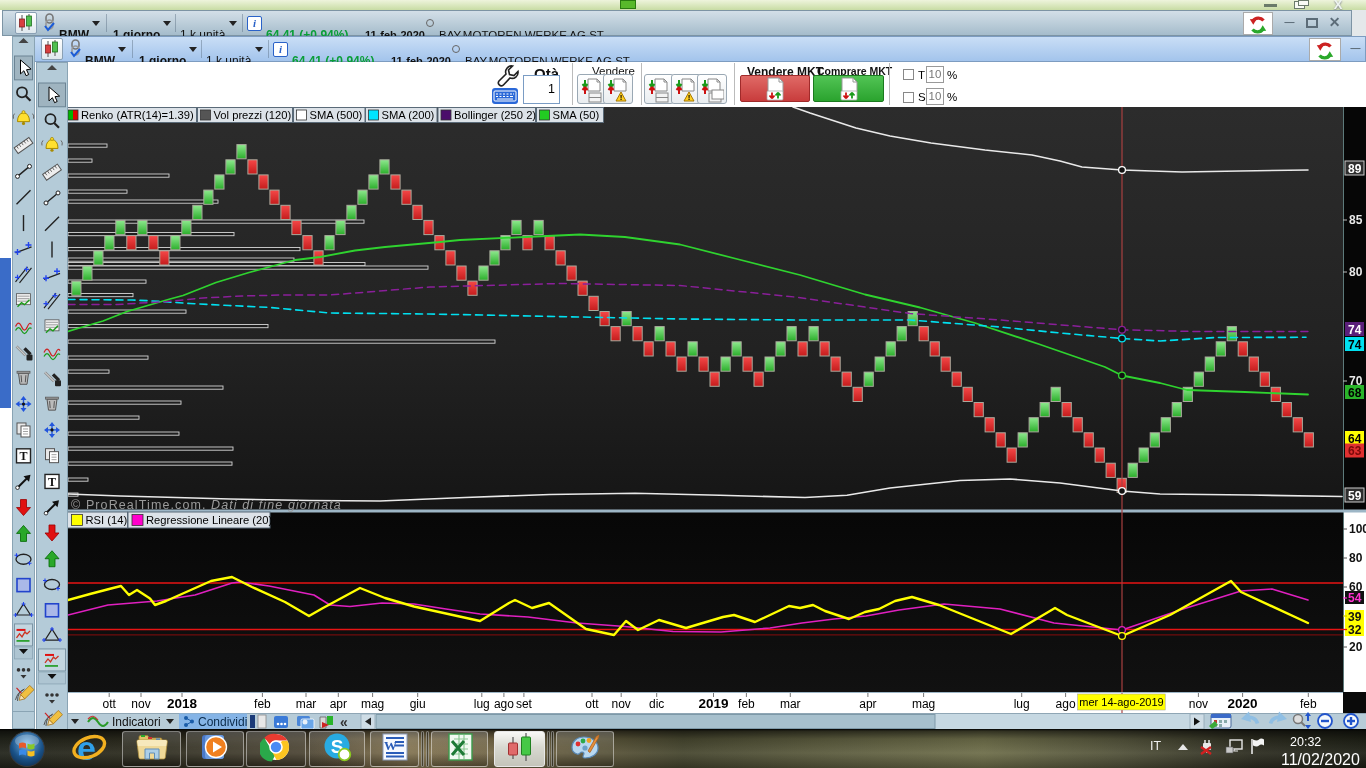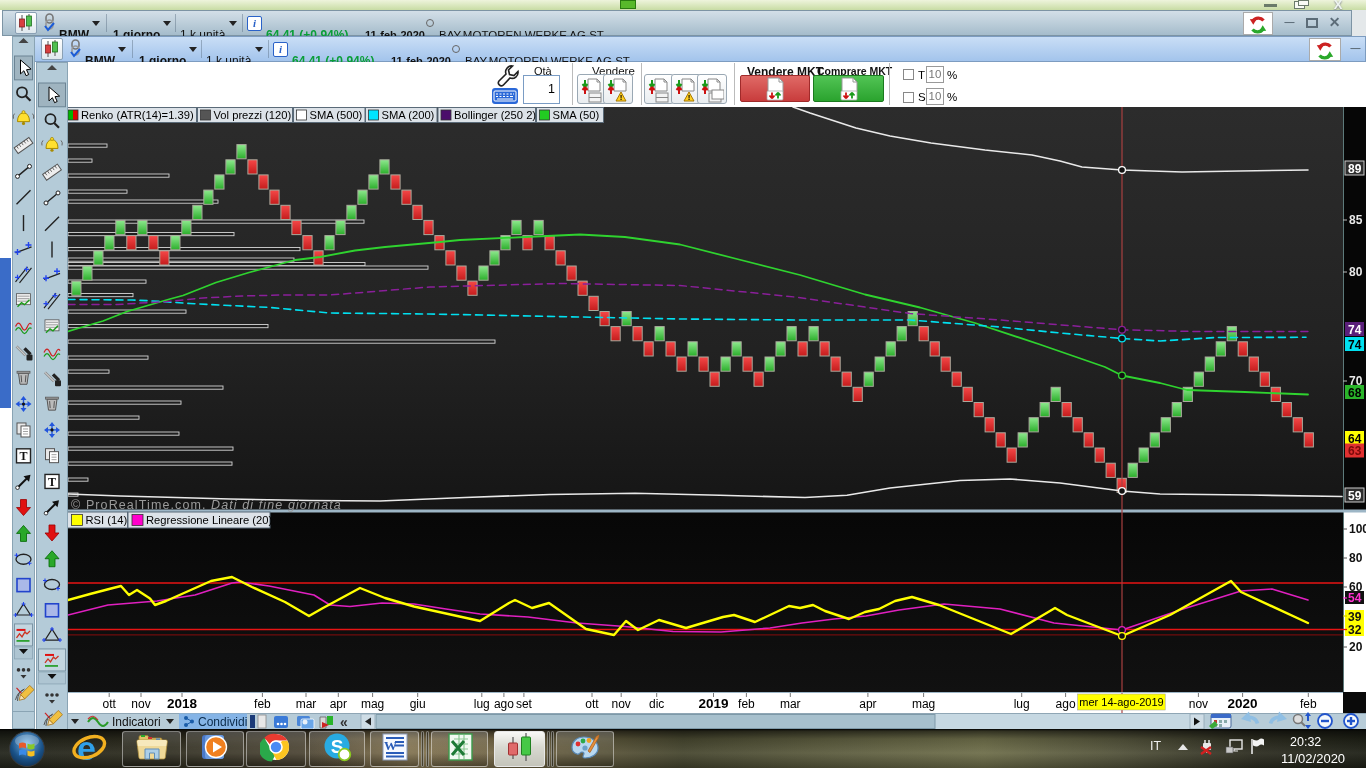--- a/index.html
+++ b/index.html
@@ -125,21 +125,21 @@
 <div class="abs" style="left:68px;top:62px;width:1298px;height:45px;background:#fff;">
   <svg class="abs" style="left:425px;top:2px;" width="28" height="24" viewBox="0 0 28 24">
     <path d="M19.5 2 a6 6 0 0 0 -6.5 8 L6 17 a3 3 0 0 0 4.2 4.2 L17 14 a6 6 0 0 0 8 -6.5 l-4 4 l-4.5 -1 l-1 -4.5 z" fill="none" stroke="#222" stroke-width="1.6"></path>
   </svg>
   <div class="abs" style="left:424px;top:26px;width:26px;height:16px;background:#2a68d8;border-radius:3px;">
     <svg width="26" height="16">
           <rect x="2" y="3" width="22" height="10" rx="1" fill="none" stroke="#fff" stroke-width="1"></rect>
     <path d="M4 6 h2 M7.5 6 h2 M11 6 h2 M14.5 6 h2 M18 6 h2 M21 6 h1 M4 8.5 h2 M7.5 8.5 h2 M11 8.5 h2 M14.5 8.5 h2 M18 8.5 h3 M5 11 h16" stroke="#fff" stroke-width="1"></path>
         </svg>
   </div>
-  <span class="abs" style="left:466px;top:3px;font-size:11px;color:#111;">Qtà</span>
+  <span class="abs" style="left:466px;top:3px;font-size:15px;color:#111;font-weight:bold;">Qtà</span>
   <div class="abs" style="left:455px;top:13px;width:37px;height:29px;border:1.5px solid #7a9cc4;background:#fff;font-size:12.5px;text-align:right;line-height:27px;padding-right:4px;">1</div>
   <div class="abs" style="left:504px;top:1px;width:1px;height:42px;background:#bbb;"></div>
   <span class="abs" style="left:524px;top:3px;font-size:11.5px;color:#111;">Vendere</span>
   <div class="obtn" style="left:509px;top:12px;"><svg width="24" height="28" viewBox="0 0 24 28">
       <path d="M8 3 l9 0 l3 3 l0 9 l-12 0 z" fill="#fff" stroke="#888" stroke-width="1"></path>
       <path d="M17 3 l0 3 l3 0" fill="none" stroke="#888" stroke-width="1"></path>
       <path d="M5 4 l0 7 m0 0 l-2.5 -3 m2.5 3 l2.5 -3" stroke="#1a9a1a" stroke-width="2" fill="none"></path>
       <path d="M5 18 l0 -7 m0 0 l-2.5 3 m2.5 -3 l2.5 3" stroke="#cc1111" stroke-width="2" fill="none"></path>
       <rect x="9" y="17" width="12" height="9" fill="#f4f4f4" stroke="#888" stroke-width="1"></rect>
           <line x1="9" y1="21.5" x2="21" y2="21.5" stroke="#888"></line>
@@ -830,16 +830,16 @@
   <svg class="abs" style="left:1225px;top:9px;" width="19" height="17" viewBox="0 0 19 17">
     <rect x="5" y="2" width="12" height="9" fill="none" stroke="#e8e8e8" stroke-width="1.4"></rect>
     <path d="M9 11 l0 2 l-3 0 M13 13 l-7 0" stroke="#e8e8e8" stroke-width="1.2"></path>
     <rect x="1" y="9" width="7" height="6" fill="#c8c8c8" stroke="#555" stroke-width="0.6"></rect>
   </svg>
   <svg class="abs" style="left:1250px;top:8px;" width="15" height="18" viewBox="0 0 15 18">
     <path d="M2 2 l0 15" stroke="#e8e8e8" stroke-width="1.6"></path>
     <path d="M3 2.5 q4 2 6 0 q2 -2 5 0 l0 6 q-3 -2 -5 0 q-2 2 -6 0 z" fill="#f4f4f4"></path>
   </svg>
   <span class="abs" style="left:1290px;top:6px;color:#fff;font-size:12.5px;">20:32</span>
-  <span class="abs" style="left:1281px;top:22px;color:#fff;font-size:13px;">11/02/2020</span>
+  <span class="abs" style="left:1281px;top:22px;color:#fff;font-size:16px;">11/02/2020</span>
 </div>
 
 </div>
 
 </body></html>

